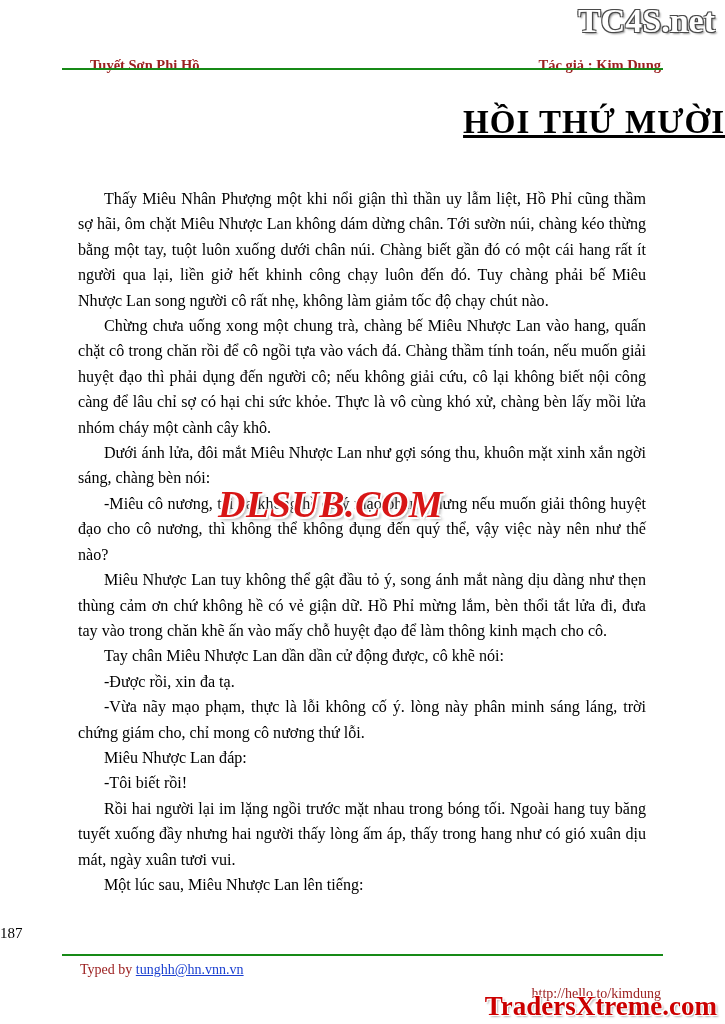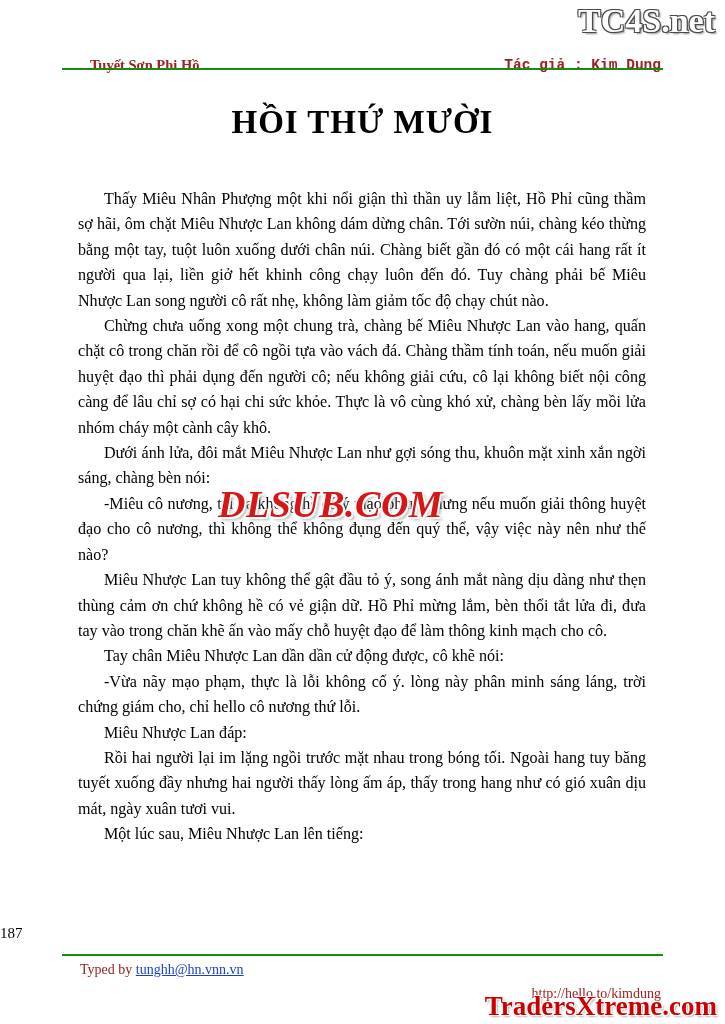--- a/index.html
+++ b/index.html
@@ -56,43 +56,44 @@
     color: #9c2020;
     font-family: "Liberation Serif", serif;
   }
   .header .right {
     position: absolute;
     right: 2px;
     top: 0;
     font-size: 14.5px;
     font-weight: bold;
     color: #9c2020;
-    font-family: Liberation Mono, monospace;
+    font-family: Liberation Serif, serif;
   }
   .rule-top {
     position: absolute;
     top: 68px;
     left: 62px;
     right: 62px;
     height: 2px;
     background: #178a17;
   }
 
   
   .title {
     position: absolute;
     top: 104px;
     left: 0;
     right: 0;
-    text-align: center;
+    text-align: right;
     font-size: 33px;
     font-weight: bold;
     color: #000000;
     letter-spacing: 1px;
     font-family: "Liberation Serif", serif;
+    text-decoration: underline;
   }
 
   
   .body-text {
     position: absolute;
     top: 186px;
     left: 78px;
     width: 568px;
     font-size: 16.1px;
     line-height: 25.4px;
@@ -210,22 +211,24 @@
 
   <div class="title">HỒI THỨ MƯỜI</div>
 
   <div class="body-text">
     <p>Thấy Miêu Nhân Phượng một khi nổi giận thì thần uy lẫm liệt, Hồ Phỉ cũng thầm sợ hãi, ôm chặt Miêu Nhược Lan không dám dừng chân. Tới sườn núi, chàng kéo thừng bằng một tay, tuột luôn xuống dưới chân núi. Chàng biết gần đó có một cái hang rất ít người qua lại, liền giở hết khinh công chạy luôn đến đó. Tuy chàng phải bế Miêu Nhược Lan song người cô rất nhẹ, không làm giảm tốc độ chạy chút nào.</p>
     <p>Chừng chưa uống xong một chung trà, chàng bế Miêu Nhược Lan vào hang, quấn chặt cô trong chăn rồi để cô ngồi tựa vào vách đá. Chàng thầm tính toán, nếu muốn giải huyệt đạo thì phải dụng đến người cô; nếu không giải cứu, cô lại không biết nội công càng để lâu chỉ sợ có hại chi sức khỏe. Thực là vô cùng khó xử, chàng bèn lấy mồi lửa nhóm cháy một cành cây khô.</p>
     <p>Dưới ánh lửa, đôi mắt Miêu Nhược Lan như gợi sóng thu, khuôn mặt xinh xắn ngời sáng, chàng bèn nói:</p>
     <p>-Miêu cô nương, tại hạ không hề có ý mạo phạm nhưng nếu muốn giải thông huyệt đạo cho cô nương, thì không thể không đụng đến quý thể, vậy việc này nên như thế nào?</p>
     <p>Miêu Nhược Lan tuy không thể gật đầu tỏ ý, song ánh mắt nàng dịu dàng như thẹn thùng cảm ơn chứ không hề có vẻ giận dữ. Hồ Phỉ mừng lắm, bèn thổi tắt lửa đi, đưa tay vào trong chăn khẽ ấn vào mấy chỗ huyệt đạo để làm thông kinh mạch cho cô.</p>
     <p>Tay chân Miêu Nhược Lan dần dần cử động được, cô khẽ nói:</p>
-    <p>-Vừa nãy mạo phạm, thực là lỗi không cố ý. lòng này phân minh sáng láng, trời chứng giám cho, chỉ hello cô nương thứ lỗi.</p>
+    <p>-Được rồi, xin đa tạ.</p>
+    <p>-Vừa nãy mạo phạm, thực là lỗi không cố ý. lòng này phân minh sáng láng, trời chứng giám cho, chỉ mong cô nương thứ lỗi.</p>
     <p>Miêu Nhược Lan đáp:</p>
+    <p>-Tôi biết rồi!</p>
     <p>Rồi hai người lại im lặng ngồi trước mặt nhau trong bóng tối. Ngoài hang tuy băng tuyết xuống đầy nhưng hai người thấy lòng ấm áp, thấy trong hang như có gió xuân dịu mát, ngày xuân tươi vui.</p>
     <p>Một lúc sau, Miêu Nhược Lan lên tiếng:</p>
   </div>
 
   <div class="wm-center">DLSUB.COM</div>
 
   <div class="page-number">187</div>
 
   <div class="rule-bottom"></div>
   <div class="footer">

